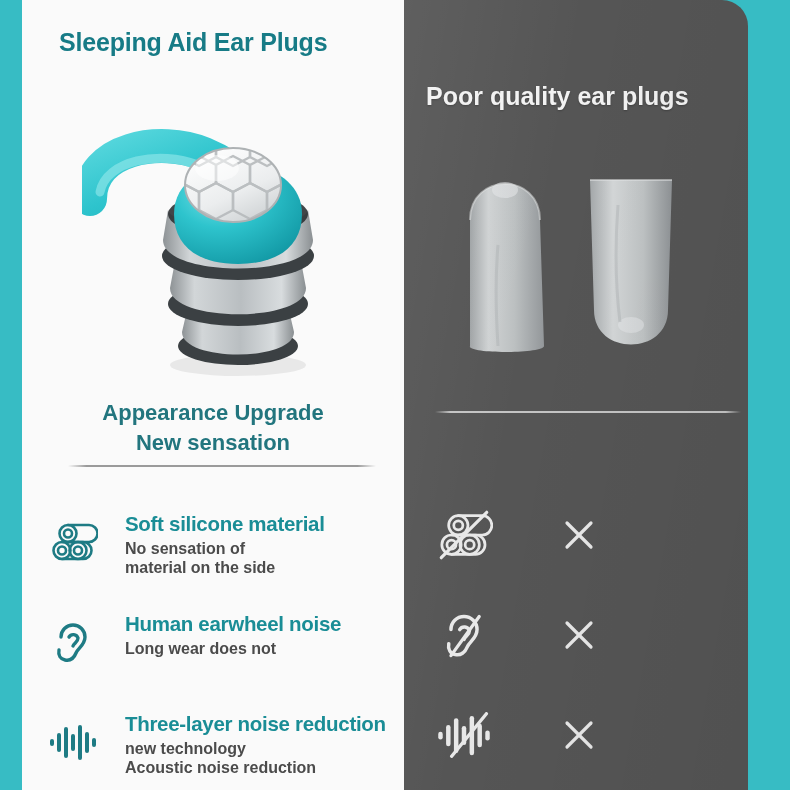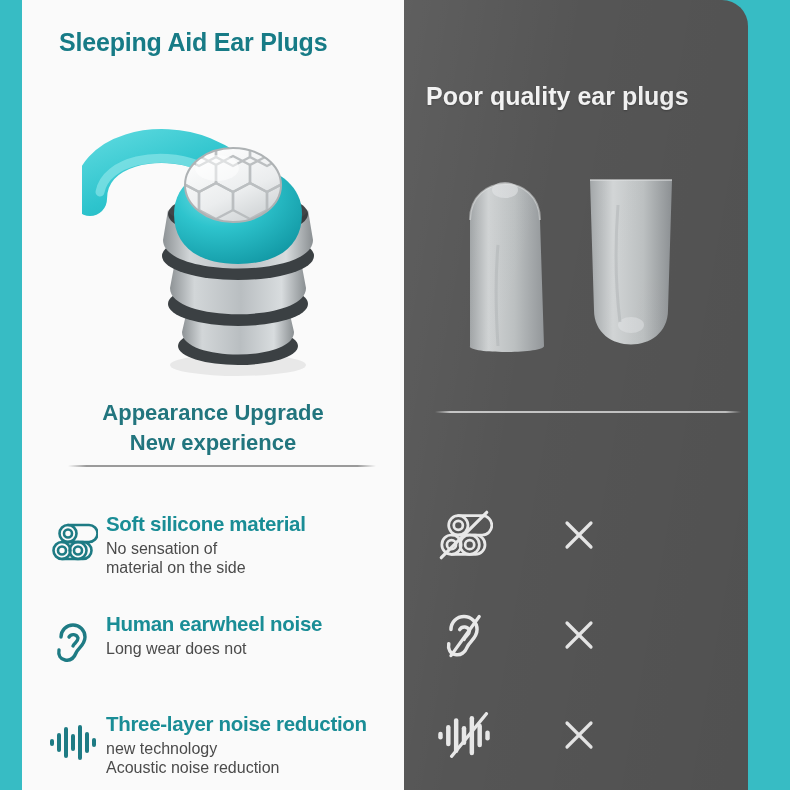--- a/index.html
+++ b/index.html
@@ -88,34 +88,35 @@
   .feature-icon {
     width: 54px;
     min-width: 54px;
     height: 56px;
     display: flex;
     align-items: center;
     justify-content: center;
     margin-top: 4px;
   }
   .feature-icon svg { display: block; }
-  .feature-text { padding-left: 6px; padding-top: 1px; }
+  .feature-text { padding-left: 6px; padding-top: 1px; margin-left: 19px; }
   .feature-head {
     font-size: 20.5px;
     font-weight: bold;
     color: #1a8d96;
     line-height: 26px;
     white-space: nowrap;
     letter-spacing: -0.3px;
   }
   .feature-sub {
     font-size: 16px;
     color: #4b4b4b;
     line-height: 19px;
     margin-top: 2px;
+    font-weight: bold;
   }
   .feature-sub div { white-space: nowrap; }
 
   
   .right-panel {
     position: absolute;
     left: 404px;
     top: 0;
     width: 344px;
     height: 790px;
@@ -259,21 +260,21 @@
           <polygon points="185,12 202,21 202,39 185,48 168,39 168,21"></polygon>
           <polygon points="117,12 134,21 134,39 117,48 100,39 100,21"></polygon>
         </g>
         <ellipse cx="151" cy="67" rx="48" ry="37" fill="none" stroke="#aeb2b4" stroke-width="2"></ellipse>
         <ellipse cx="135" cy="50" rx="22" ry="13" fill="#ffffff" opacity="0.5"></ellipse>
       </svg>
     </div>
 
     <div class="tagline">
       <div>Appearance Upgrade</div>
-      <div>New experience</div>
+      <div>New sensation</div>
     </div>
     <div class="left-divider"></div>
 
     <div class="features">
 
       <div class="feature">
         <div class="feature-icon">
           <svg width="50" height="44" viewBox="0 0 50 44" xmlns="http://www.w3.org/2000/svg">
             <g fill="none" stroke="#1e7b84" stroke-width="2.6" stroke-linecap="round" stroke-linejoin="round">
               <path d="M20 5 L41 5 A8.5 8.5 0 0 1 41 22 L20 22"></path>

